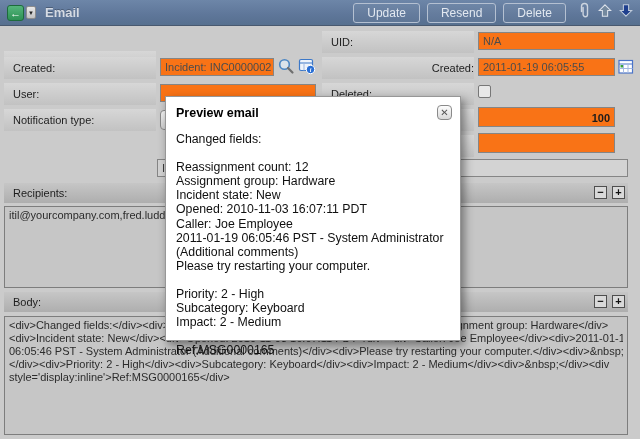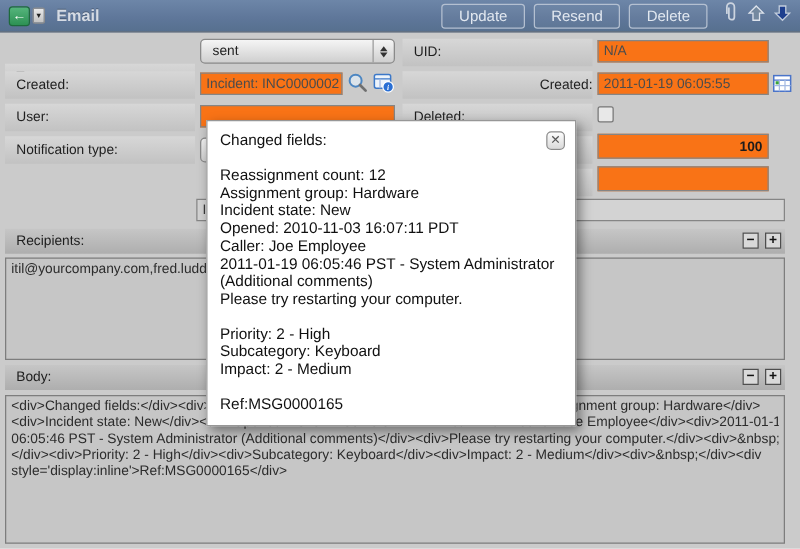--- a/index.html
+++ b/index.html
@@ -90,27 +90,20 @@
       </span>
       <span>
         <svg width="14" height="15" viewBox="0 0 16 16">
             <polygon points="8,14.5 14.5,8 11,8 11,1.5 5,1.5 5,8 1.5,8" fill="#1e3f8e" stroke="#c2cddc" stroke-width="1.2"></polygon>
           </svg>
       </span>
     </div>
   </div>
 
   <div class="label-cell" style="left:4px; top:31px;margin-top:20px;">Type:</div>
-  <div class="sel" style="left:160px; top:31px; width:156px;">
-    <span>sent</span>
-    <span class="sel-cap">
-        <i class="tri-up"></i>
-        <i class="tri-dn"></i>
-      </span>
-  </div>
 
   <div class="label-cell" style="left:4px; top:57px;">Created:</div>
   <div class="tbox" style="left:160px; top:58px; width:114px;">Incident: INC0000002</div>
   <span class="icon-slot" style="left:277px; top:57px;">
     <svg width="18" height="18" viewBox="0 0 18 18">
         <circle cx="7.5" cy="7.5" r="4.8" stroke="#4c86c2" stroke-width="1.6" fill="rgba(225,236,247,0.7)"></circle>
         <line x1="11" y1="11" x2="15.5" y2="15.5" stroke="#6f6f6f" stroke-width="2.2" stroke-linecap="round"></line>
       </svg>
   </span>
   <span class="icon-slot" style="left:298px; top:57px;">
@@ -176,20 +169,21 @@
   </div>
   <div class="ta" style="left:4px; top:316px; width:624px; height:119px;">
     <div class="body-line">&lt;div&gt;Changed fields:&lt;/div&gt;&lt;div&gt;&amp;nbsp;&lt;/div&gt;&lt;div&gt;Reassignment count: 12&lt;/div&gt;&lt;div&gt;Assignment group: Hardware&lt;/div&gt;</div>
     <div class="body-line">&lt;div&gt;Incident state: New&lt;/div&gt;&lt;div&gt;Opened: 2010-11-03 16:07:11 PDT&lt;/div&gt;&lt;div&gt;Caller: Joe Employee&lt;/div&gt;&lt;div&gt;2011-01-19</div>
     <div class="body-line">06:05:46 PST - System Administrator (Additional comments)&lt;/div&gt;&lt;div&gt;Please try restarting your computer.&lt;/div&gt;&lt;div&gt;&amp;nbsp;</div>
     <div class="body-line">&lt;/div&gt;&lt;div&gt;Priority: 2 - High&lt;/div&gt;&lt;div&gt;Subcategory: Keyboard&lt;/div&gt;&lt;div&gt;Impact: 2 - Medium&lt;/div&gt;&lt;div&gt;&amp;nbsp;&lt;/div&gt;&lt;div</div>
     <div class="body-line">style='display:inline'&gt;Ref:MSG0000165&lt;/div&gt;</div>
   </div>
 
   <div id="popup">
+    <div class="pop-title">Preview email</div>
     <div class="pop-close">✕</div>
     <div class="pop-body">
       <div class="pop-line">Changed fields:</div>
       <div class="pop-line"></div>
       <div class="pop-line">Reassignment count: 12</div>
       <div class="pop-line">Assignment group: Hardware</div>
       <div class="pop-line">Incident state: New</div>
       <div class="pop-line">Opened: 2010-11-03 16:07:11 PDT</div>
       <div class="pop-line">Caller: Joe Employee</div>
       <div class="pop-line">2011-01-19 06:05:46 PST - System Administrator</div>

